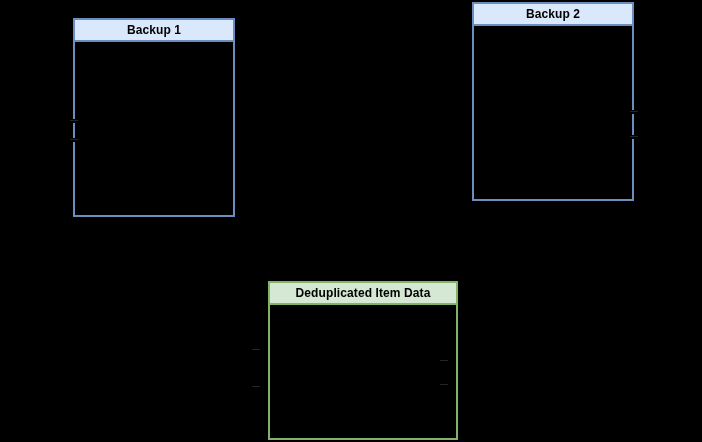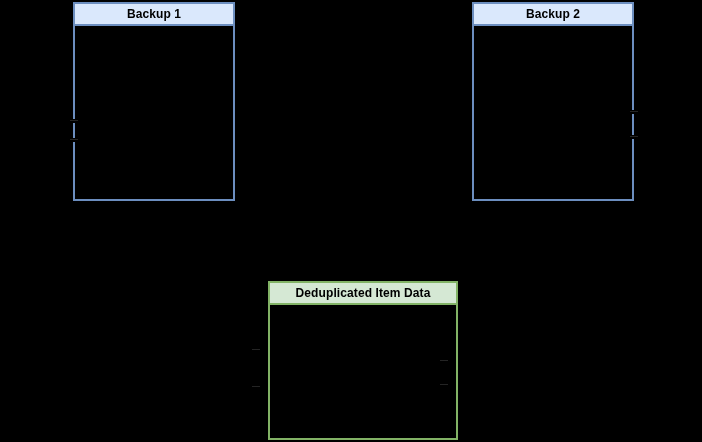--- a/index.html
+++ b/index.html
@@ -52,21 +52,21 @@
     height: 1px;
     margin-top: 1px;
     background: #242424;
   }
 </style>
 </head>
 <body>
 
 <div id="canvas">
 
-  <div class="box" id="backup1-box" style="border-color: rgb(108, 142, 191);">
+  <div class="box" id="backup1-box" style="border-color: rgb(108, 142, 191); margin-top: 16px;">
     <div class="hdr" style="background: rgb(218, 232, 252); border-bottom-color: rgb(108, 142, 191);">
       <span>Backup 1</span>
     </div>
     <div class="body"></div>
   </div>
 
   <div class="box" id="backup2-box" style="border-color: rgb(108, 142, 191);">
     <div class="hdr" style="background: rgb(218, 232, 252); border-bottom-color: rgb(108, 142, 191);">
       <span>Backup 2</span>
     </div>

